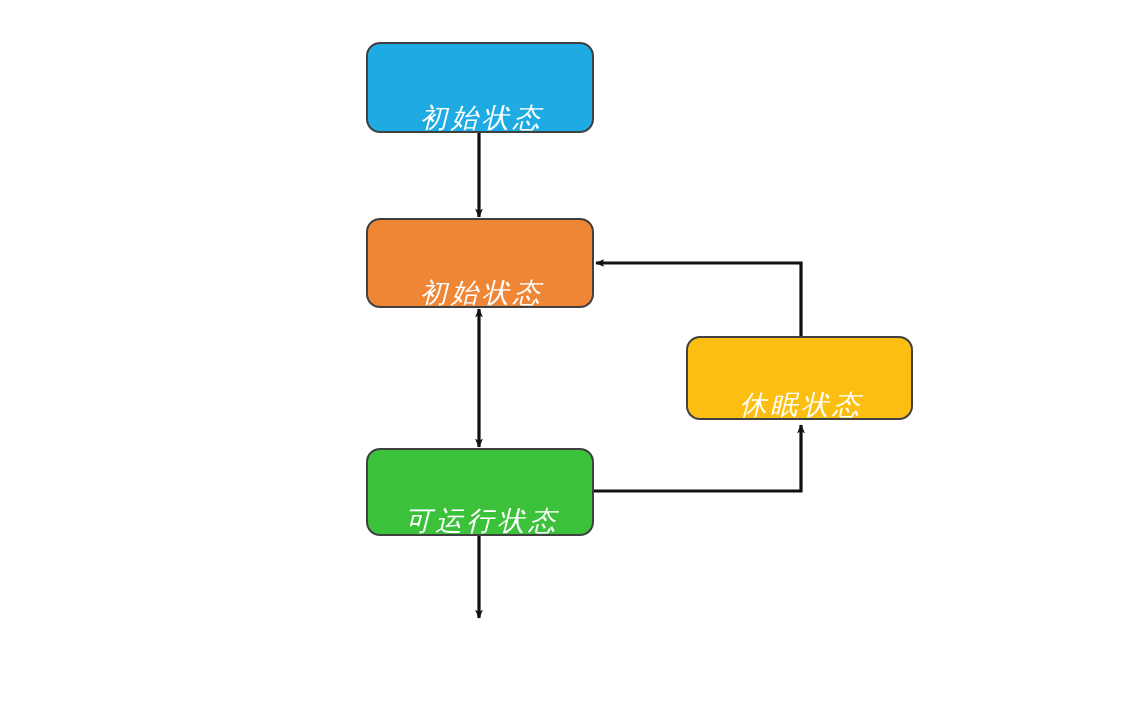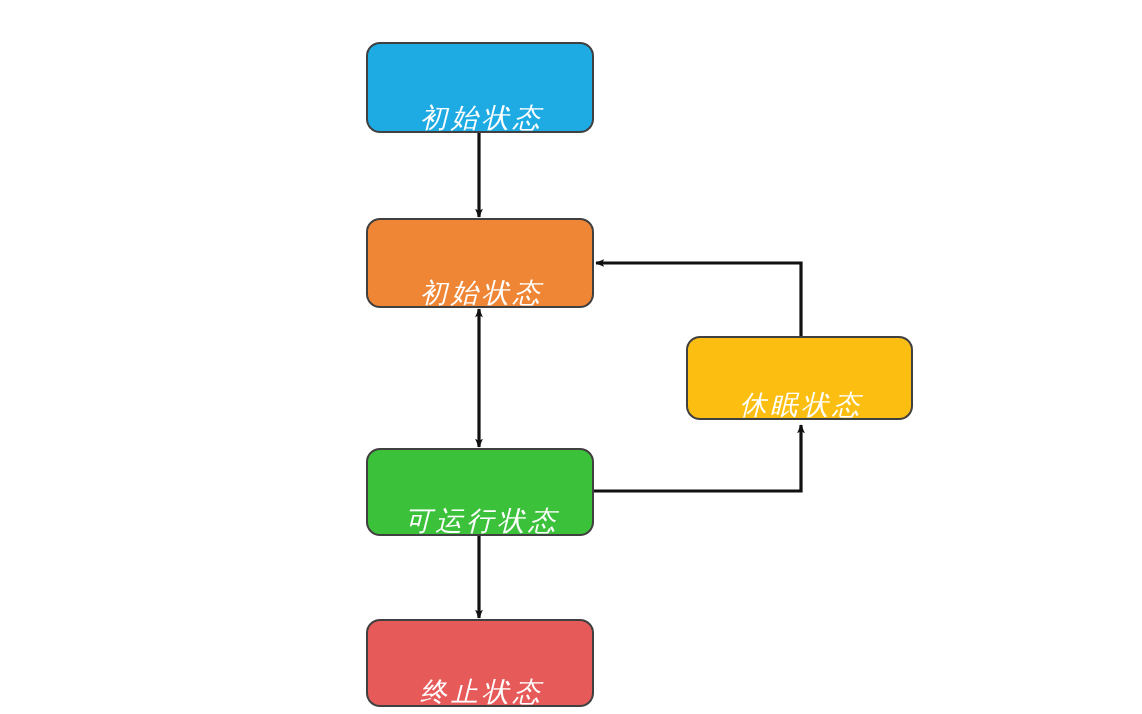--- a/index.html
+++ b/index.html
@@ -81,21 +81,18 @@
   </div>
 
   <div class="node" id="node-runnable" style="background:#ef8636">
     <span class="node-label">初始状态</span>
   </div>
 
   <div class="node" id="node-running" style="background:#3cc13b">
     <span class="node-label">可运行状态</span>
   </div>
 
-  <div class="node" id="node-terminated" style="background:#e75a5a">
-    <span class="node-label">终止状态</span>
-  </div>
 
   <div class="node" id="node-sleeping" style="background:#fcbe11">
     <span class="node-label">休眠状态</span>
   </div>
 
 </div>
 
 </body></html>

